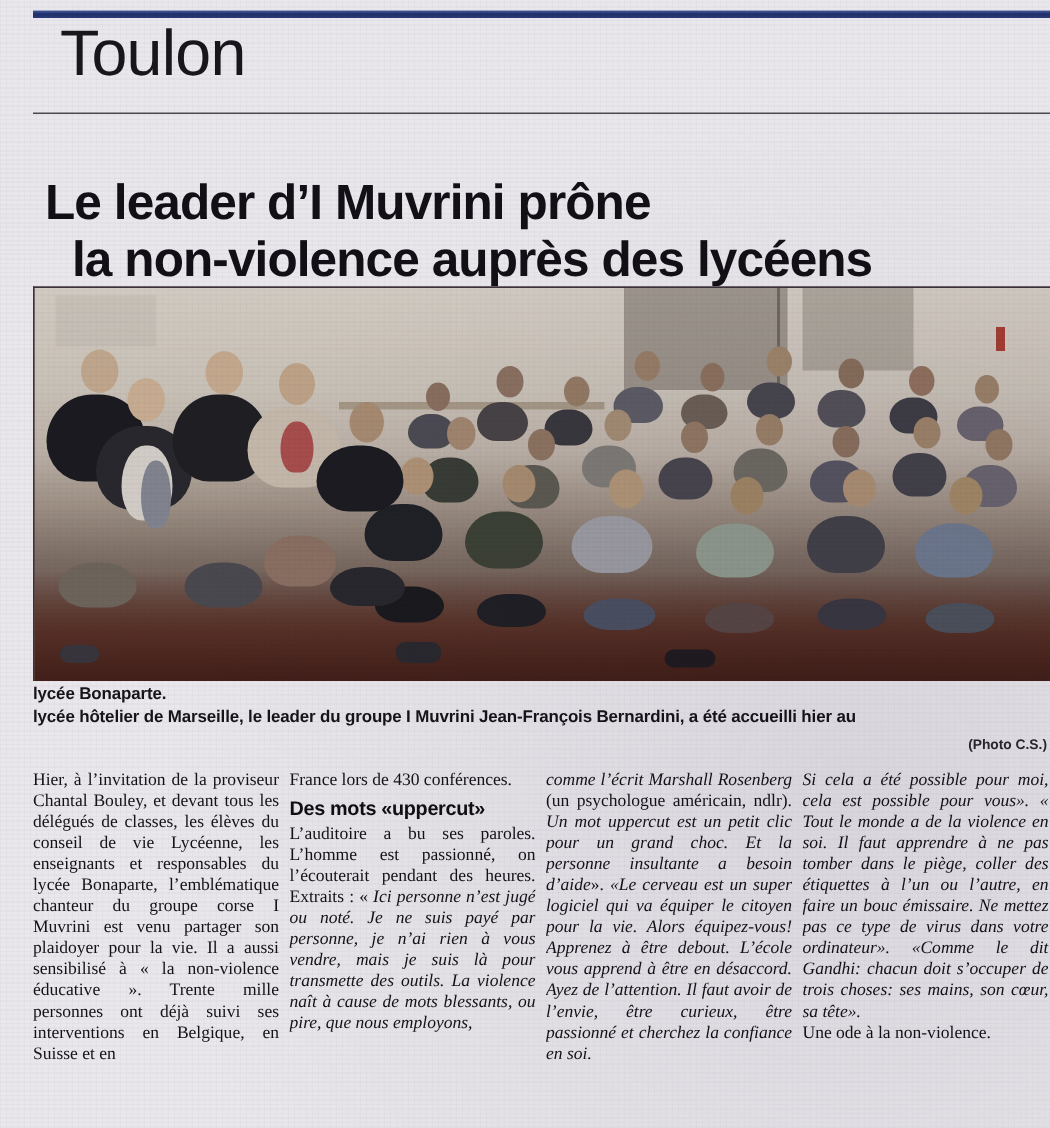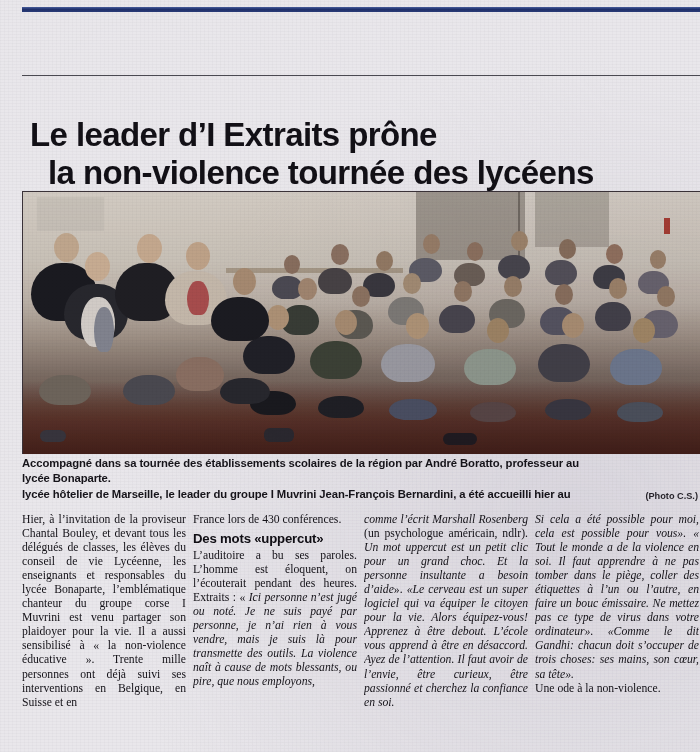--- a/index.html
+++ b/index.html
@@ -189,26 +189,27 @@
     color: #100e14;
   }
 </style>
 </head>
 <body>
 
 <div class="page">
 
   <div class="blue-rule"></div>
 
+  <div class="section-title">Toulon</div>
 
   <div class="rule-under-section"></div>
 
   <h1 class="headline">
-    <span class="hl-line l1">Le leader d’I Extraits prône</span>
-    <span class="hl-line l2">la non-violence tournée des lycéens</span>
+    <span class="hl-line l1">Le leader d’I Muvrini prône</span>
+    <span class="hl-line l2">la non-violence auprès des lycéens</span>
   </h1>
 
   <figure class="photo-frame" style="margin:0">
     <div class="photo">
       <div class="wall-el w-panelL"></div>
       <div class="wall-el w-door"></div>
       <div class="wall-el w-door2"></div>
       <div class="wall-el w-vline"></div>
       <div class="wall-el w-red"></div>
       <div class="wall-el w-shelf"></div>
@@ -298,36 +299,35 @@
         <div class="p" style="left:29%;top:71%;width:50px;height:26px;background:#2a2a31;"></div>
 
         <div class="p" style="left:35.5%;top:90%;width:30px;height:14px;background:#2e2b33;border-radius:6px;"></div>
         <div class="p" style="left:2.5%;top:91%;width:26px;height:12px;background:#3a3740;border-radius:6px;"></div>
         <div class="p" style="left:62%;top:92%;width:34px;height:12px;background:#241f26;border-radius:6px;"></div>
       </div>
     </div>
   </figure>
 
   <div class="caption-bar">
-    <span class="cap-line">Accompagné dans sa tournée des établissements scolaires de la région par André Boratto, professeur au</span>
     <span class="cap-line">lycée Bonaparte.</span>
     <span class="cap-line">lycée hôtelier de Marseille, le leader du groupe I Muvrini Jean-François Bernardini, a été accueilli hier au</span>
   </div>
   <div class="photo-credit">(Photo C.S.)</div>
 
   <div class="body-cols">
 
     <div class="col">
       <p>Hier, à l’invitation de la proviseur Chantal Bouley, et devant tous les délégués de classes, les élèves du conseil de vie Lycéenne, les enseignants et responsables du lycée Bonaparte, l’emblématique chanteur du groupe corse I Muvrini est venu partager son plaidoyer pour la vie. Il a aussi sensibilisé à « la non-violence éducative ». Trente mille personnes ont déjà suivi ses interventions en Belgique, en Suisse et en</p>
     </div>
 
     <div class="col">
       <p>France lors de 430 conférences.</p>
       <span class="subhead">Des mots «uppercut»</span>
-      <p><span>L’auditoire a bu ses paroles. L’homme est éloquent, on l’écouterait pendant des heures. Extraits : « </span><span class="it">Ici personne n’est jugé ou noté. Je ne suis payé par personne, je n’ai rien à vous vendre, mais je suis là pour transmette des outils. La violence naît à cause de mots blessants, ou pire, que nous employons,</span></p>
+      <p><span>L’auditoire a bu ses paroles. L’homme est passionné, on l’écouterait pendant des heures. Extraits : « </span><span class="it">Ici personne n’est jugé ou noté. Je ne suis payé par personne, je n’ai rien à vous vendre, mais je suis là pour transmette des outils. La violence naît à cause de mots blessants, ou pire, que nous employons,</span></p>
     </div>
 
     <div class="col">
       <p><span class="it">comme l’écrit Marshall Rosenberg</span><span> (un psychologue américain, ndlr). </span><span class="it">Un mot uppercut est un petit clic pour un grand choc. Et la personne insultante a besoin d’aide</span><span>». </span><span class="it">«Le cerveau est un super logiciel qui va équiper le citoyen pour la vie. Alors équipez-vous! Apprenez à être debout. L’école vous apprend à être en désaccord. Ayez de l’attention. Il faut avoir de l’envie, être curieux, être passionné et cherchez la confiance en soi.</span></p>
     </div>
 
     <div class="col">
       <p><span class="it">Si cela a été possible pour moi, cela est possible pour vous». « Tout le monde a de la violence en soi. Il faut apprendre à ne pas tomber dans le piège, coller des étiquettes à l’un ou l’autre, en faire un bouc émissaire. Ne mettez pas ce type de virus dans votre ordinateur». «Comme le dit Gandhi: chacun doit s’occuper de trois choses: ses mains, son cœur, sa tête».</span></p>
       <p>Une ode à la non-violence.</p>
     </div>

